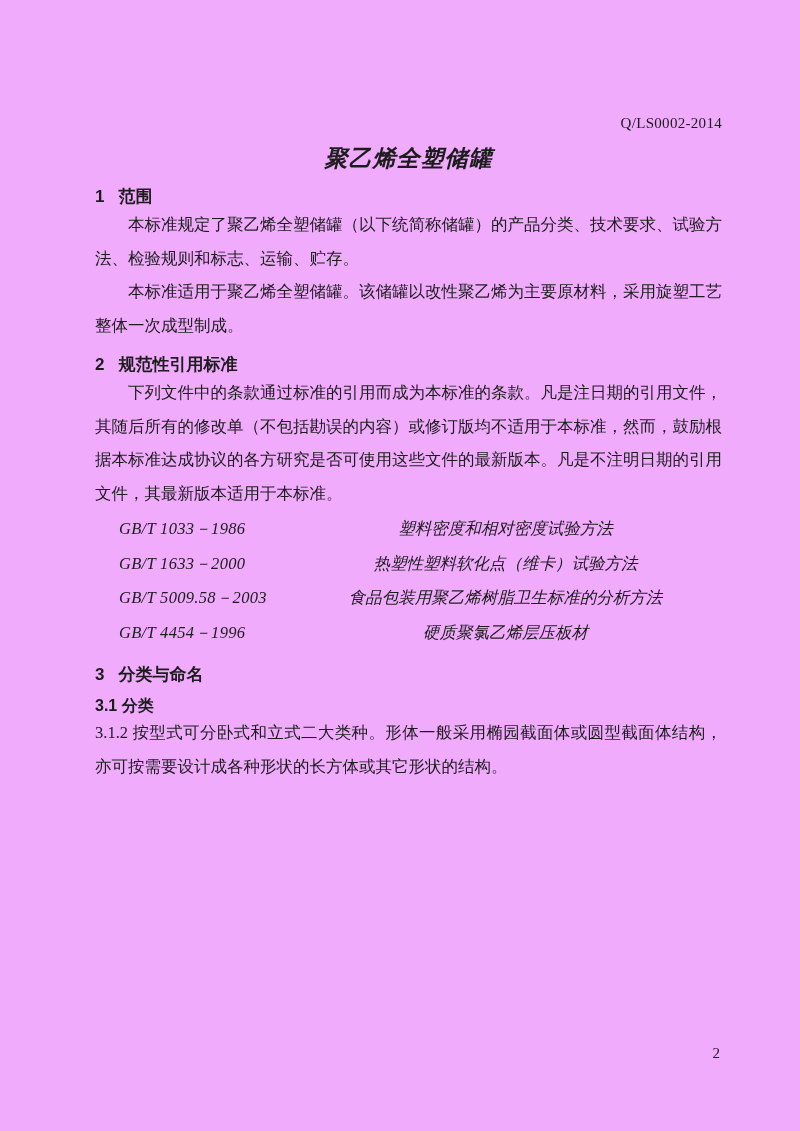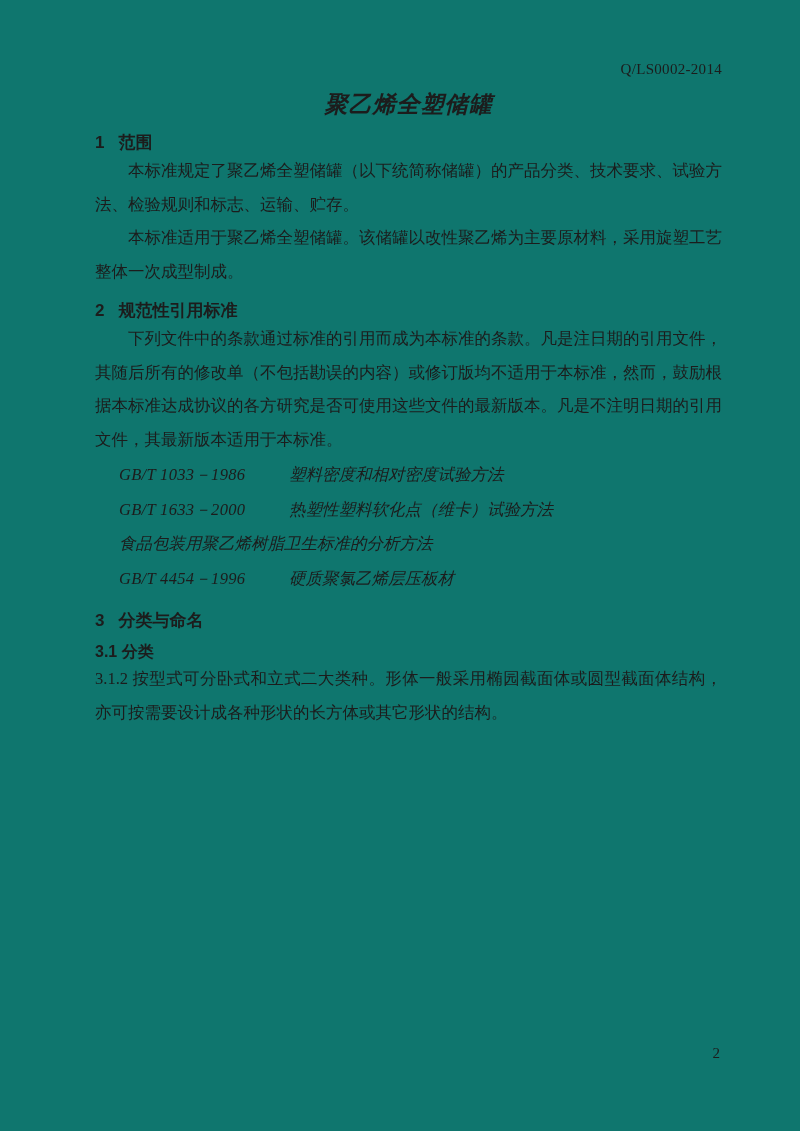--- a/index.html
+++ b/index.html
@@ -5,26 +5,26 @@
   html, body {
     margin: 0;
     padding: 0;
     background: #ffffff;
   }
   .page {
     position: relative;
     width: 800px;
     height: 1131px;
     margin: 0 auto;
-    background: #0f766e;
+    background: #f0abfc;
     color: #1c1c1c;
     font-family: "Liberation Serif", "DejaVu Serif", serif;
     overflow: hidden;
     box-sizing: border-box;
-    padding: 60px 78px 0 95px;
+    padding: 114px 78px 0 95px;
   }
   .header-code {
     text-align: right;
     font-size: 15px;
     line-height: 18px;
     font-family: "Liberation Serif", "DejaVu Serif", serif;
     letter-spacing: 0.3px;
   }
   .doc-title {
     margin: 10px 0 0 0;
@@ -69,21 +69,21 @@
     height: 34.5px;
     align-items: center;
     font-size: 16.5px;
     font-style: italic;
   }
   .ref-code {
     width: 170px;
     flex: 0 0 170px;
     letter-spacing: 0.3px;
   }
-  .ref-desc { flex: 1; }
+  .ref-desc { flex: 1; text-align: center; }
   .h3-heading { margin-top: 14px; }
   .p311 { margin-top: 13px; line-height: 33px; }
   .p312 { margin-top: 4px; line-height: 33px; }
   .page-number {
     position: absolute;
     top: 1044px;
     right: 80px;
     font-size: 15px;
     line-height: 18px;
   }
@@ -110,20 +110,21 @@
   <div class="ref-list">
     <div class="ref-row">
       <span class="ref-code">GB/T 1033－1986</span>
       <span class="ref-desc">塑料密度和相对密度试验方法</span>
     </div>
     <div class="ref-row">
       <span class="ref-code">GB/T 1633－2000</span>
       <span class="ref-desc">热塑性塑料软化点（维卡）试验方法</span>
     </div>
     <div class="ref-row">
+      <span class="ref-code">GB/T 5009.58－2003</span>
       <span class="ref-desc">食品包装用聚乙烯树脂卫生标准的分析方法</span>
     </div>
     <div class="ref-row">
       <span class="ref-code">GB/T 4454－1996</span>
       <span class="ref-desc">硬质聚氯乙烯层压板材</span>
     </div>
   </div>
 
   <h2 class="sec-heading h3-heading">3   分类与命名</h2>
 

